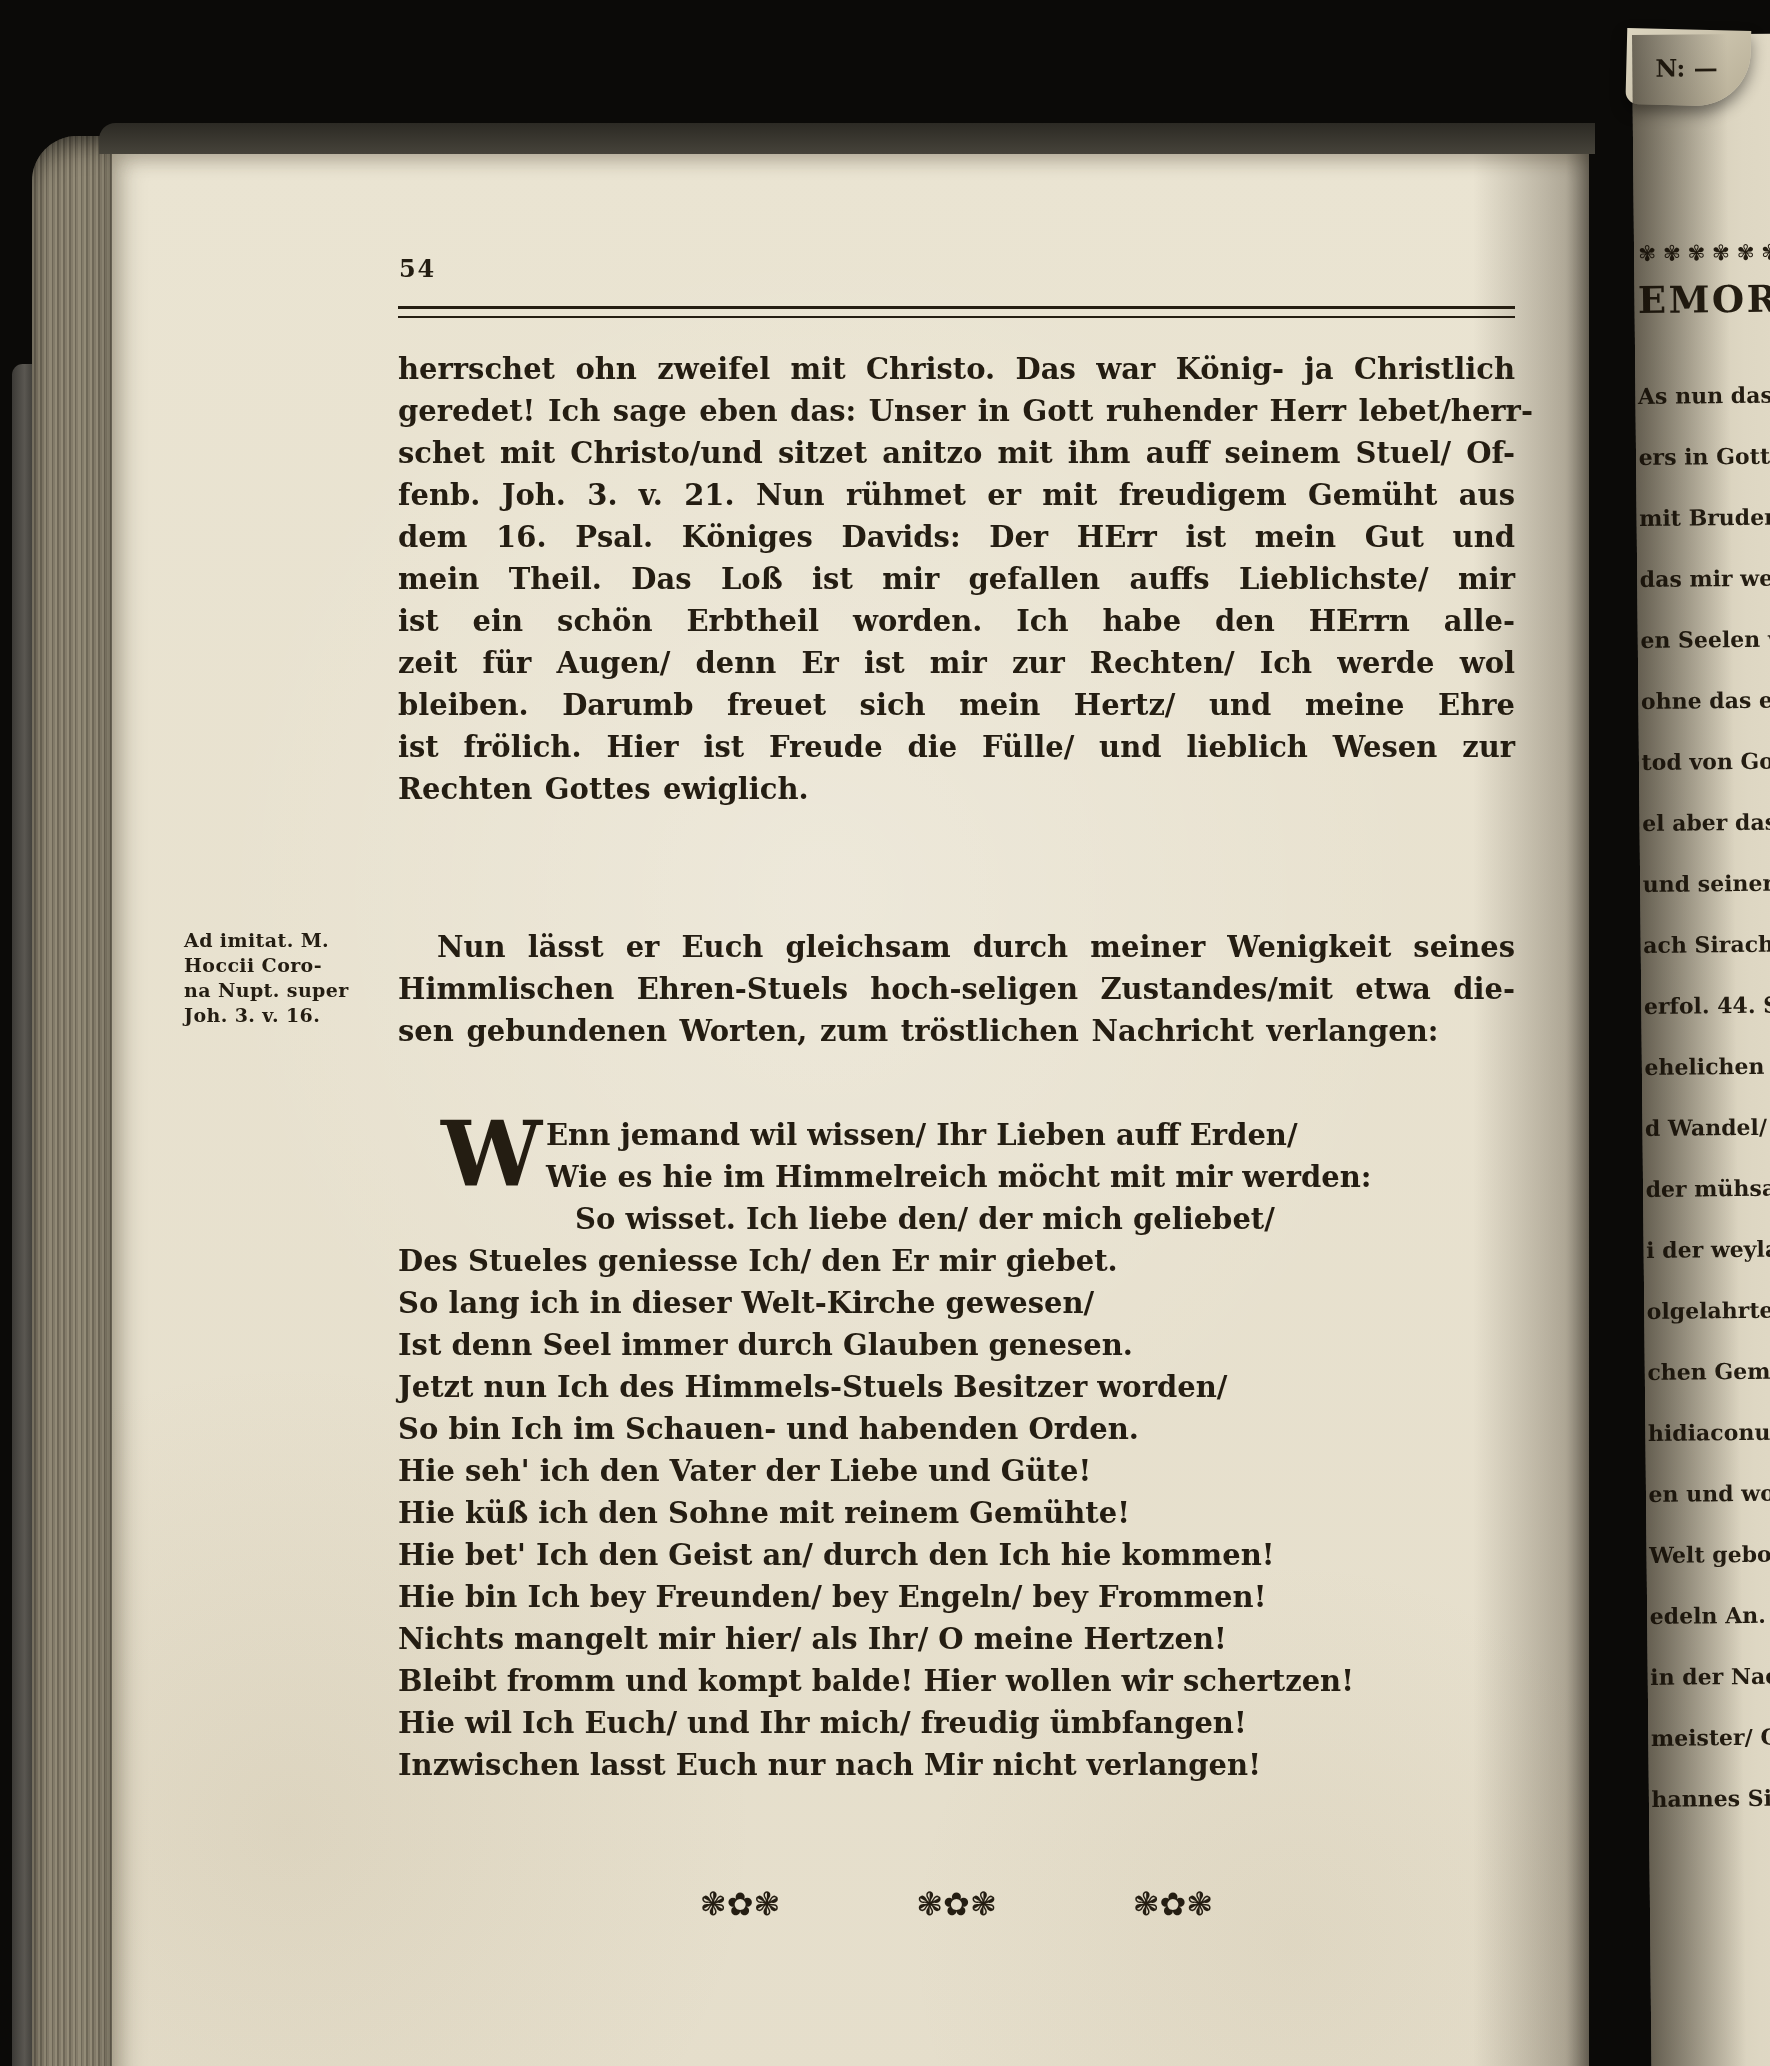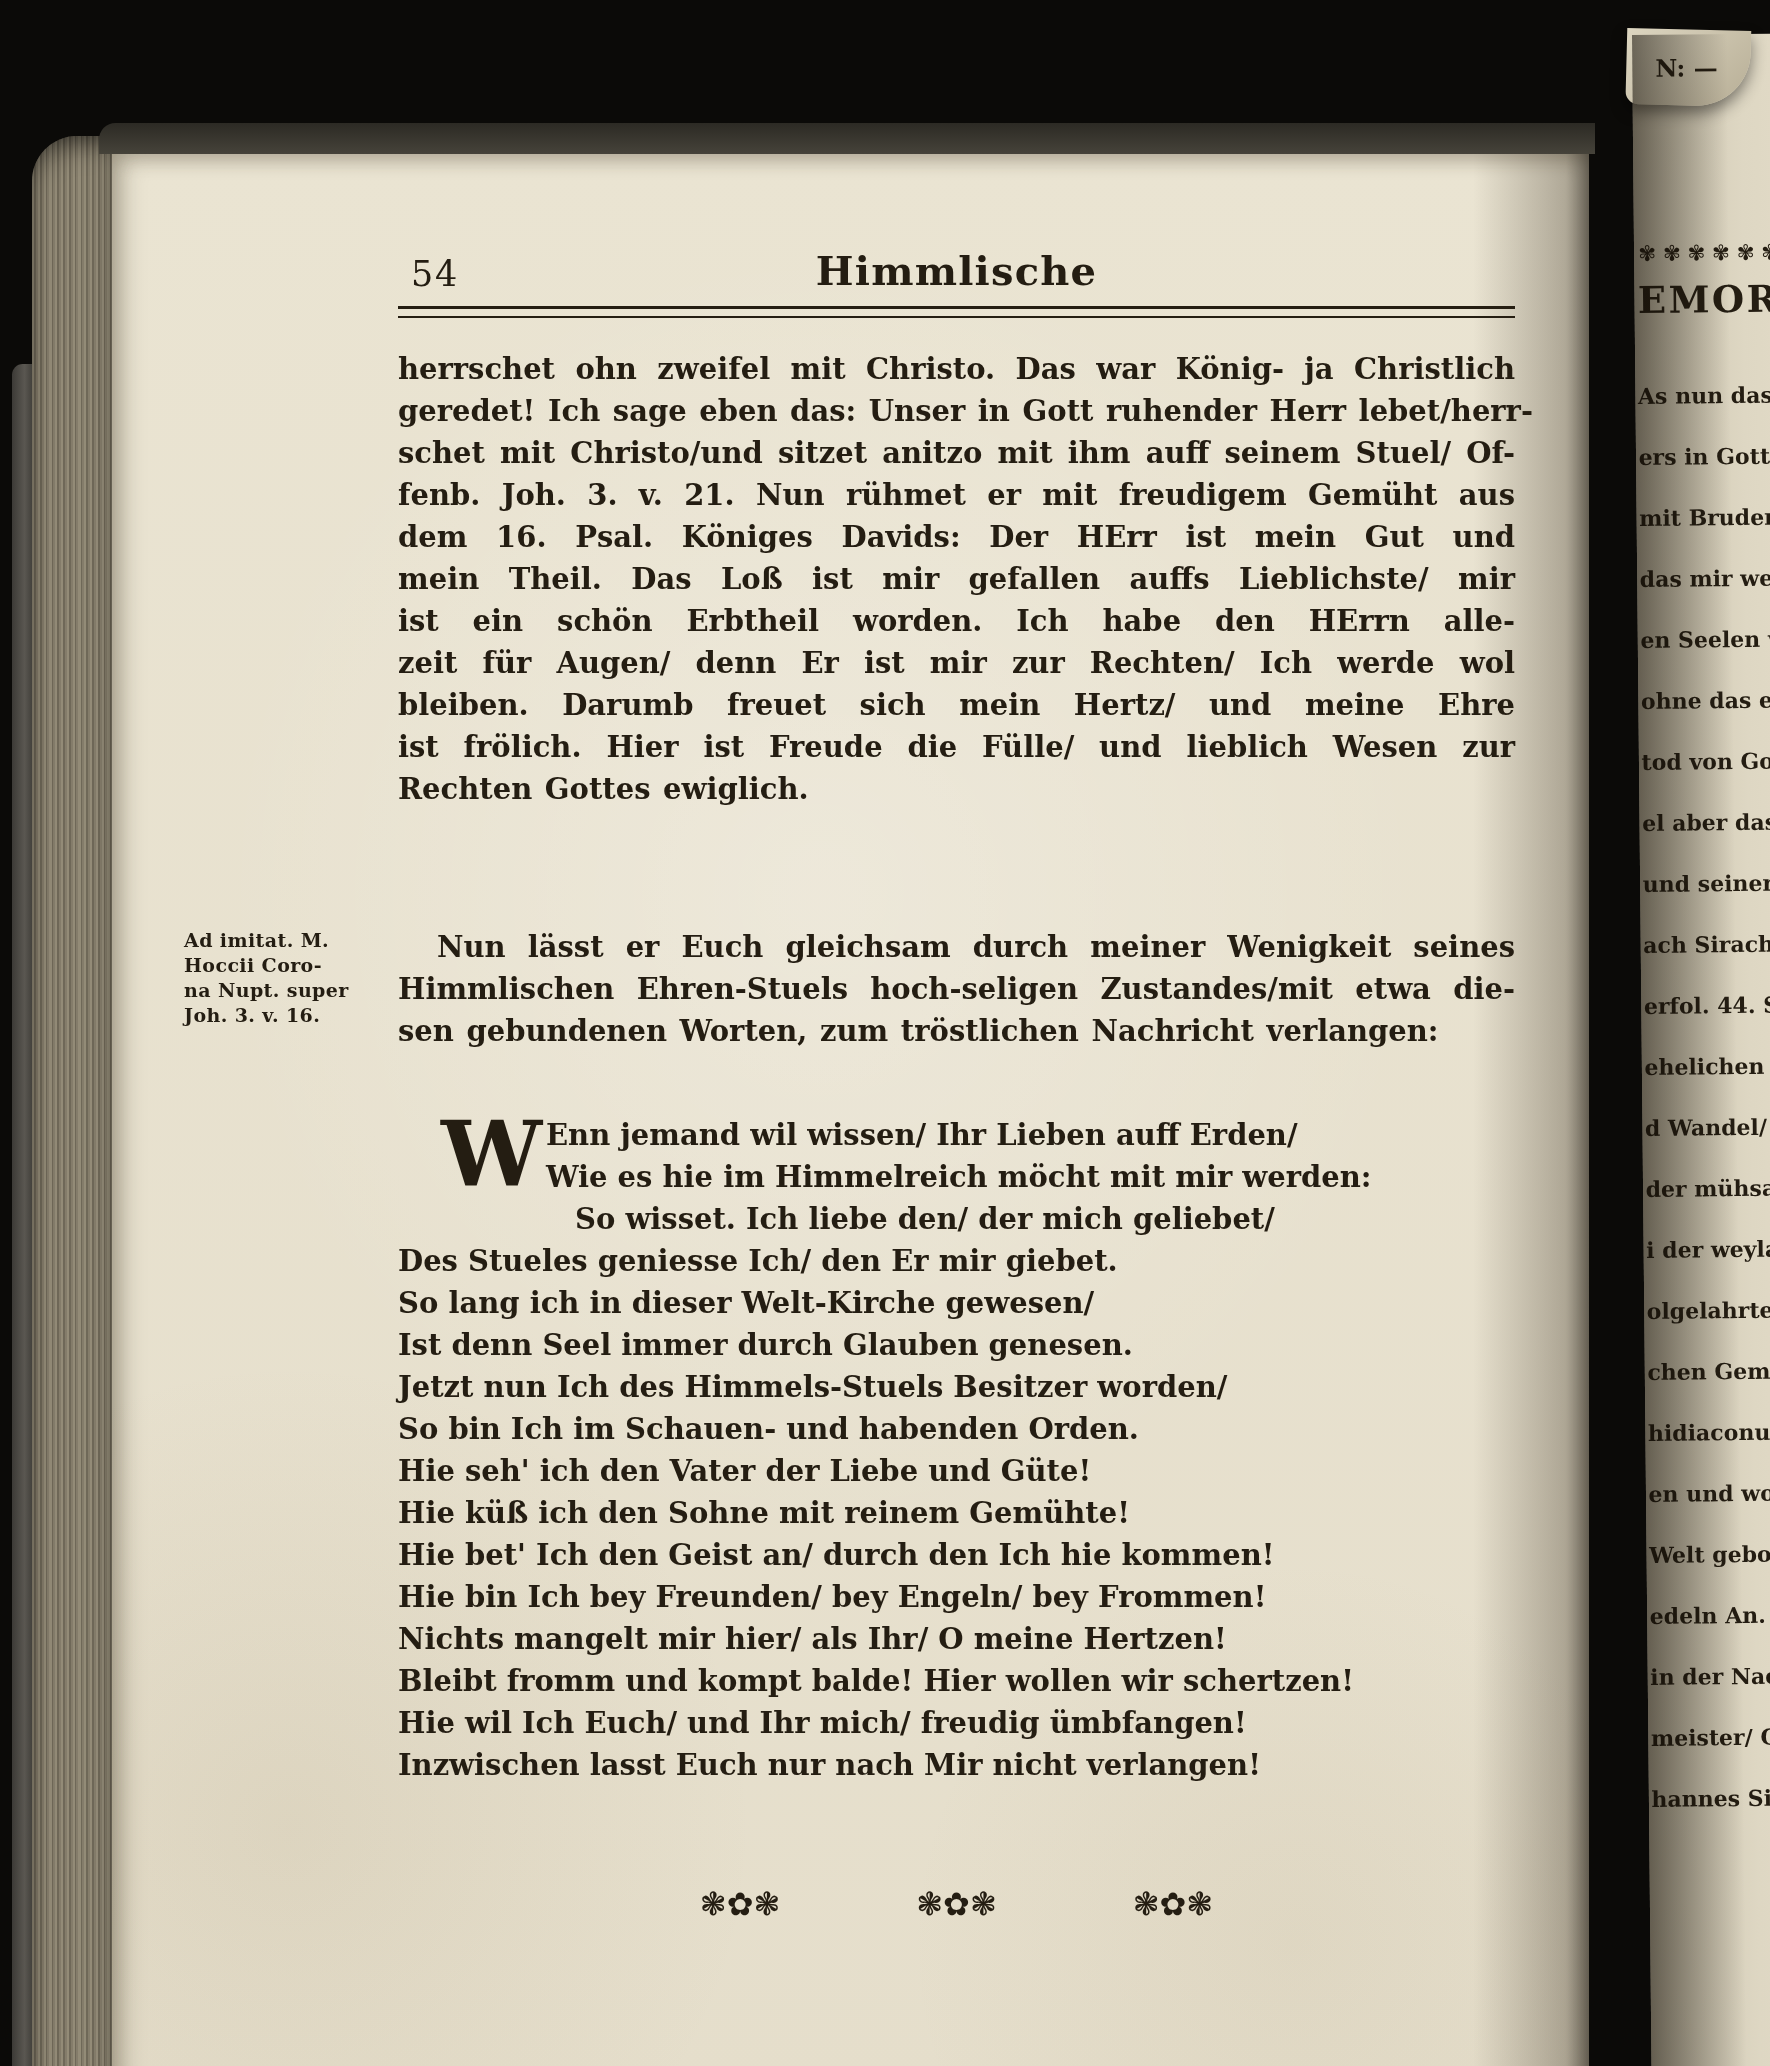--- a/index.html
+++ b/index.html
@@ -42,22 +42,22 @@
     color:#241d12;
   }
   .gutter-shadow{
     position:absolute;right:0;top:0;width:116px;height:100%;
     background:linear-gradient(to right, rgba(40,30,15,0) 0%, rgba(40,30,15,.30) 80%, rgba(20,15,8,.55) 100%);
     pointer-events:none;
   }
 
   .header-row{position:absolute;left:286px;top:93px;width:1117px;height:54px;}
   .pagenum{
-    position:absolute;left:13px;top:7.4px;
-    font-size:35px;font-weight:400;letter-spacing:1.7px;
+    position:absolute;left:1px;top:7.4px;
+    font-size:24px;font-weight:700;letter-spacing:1.7px;
   }
   .runhead{
     display:block;width:100%;text-align:center;
     font-size:40px;font-weight:700;letter-spacing:1.2px;
   }
   .rule{
     position:absolute;left:286px;top:152px;width:1117px;height:6.6px;
     border-top:3.3px solid #251e12;border-bottom:2.1px solid #251e12;
   }
 
@@ -131,21 +131,20 @@
 <div class="stage">
 
   <div class="cover-edge"></div>
   <div class="fore-edge"></div>
   <div class="block-top"></div>
 
   <div class="left-page">
 
     <div class="header-row">
       <span class="pagenum">54</span>
-      <span class="runhead">Himmlische</span>
     </div>
     <div class="rule"></div>
 
     <div class="textblock">
       <div class="prose para1">
           <div class="line">herrschet ohn zweifel mit Christo. Das war König- ja Christlich</div>
           <div class="line">geredet! Ich sage eben das: Unser in Gott ruhender Herr lebet/herr-</div>
           <div class="line">schet mit Christo/und sitzet anitzo mit ihm auff seinem Stuel/ Of-</div>
           <div class="line">fenb. Joh. 3. v. 21. Nun rühmet er mit freudigem Gemüht aus</div>
           <div class="line">dem 16. Psal. Königes Davids: Der HErr ist mein Gut und</div>

